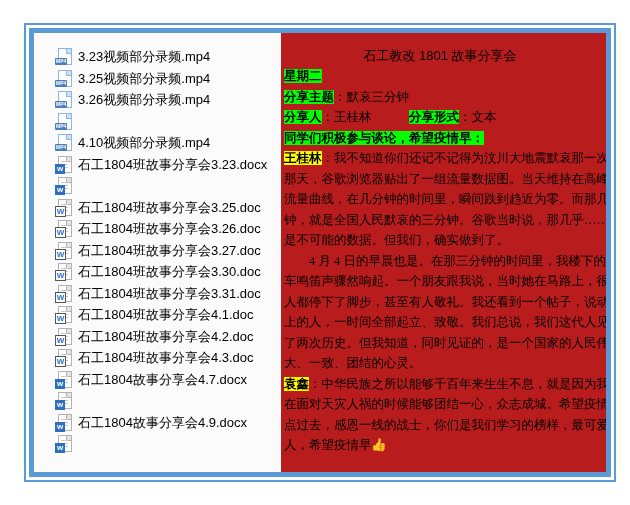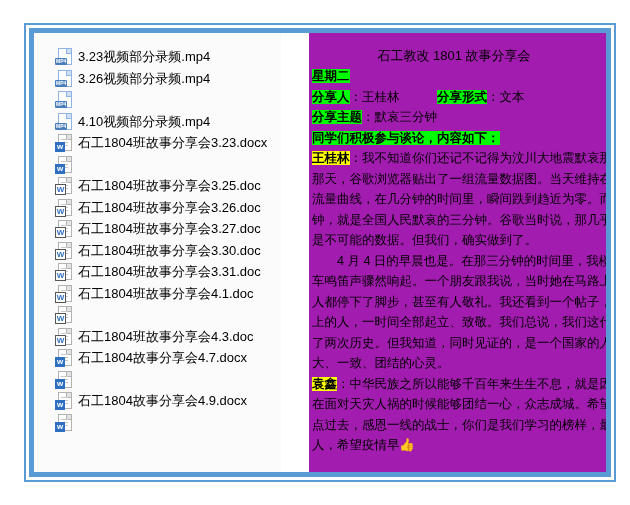--- a/index.html
+++ b/index.html
@@ -50,29 +50,29 @@
   .badge-docx{
     left:-3px;bottom:-1px;width:10px;height:10px;background:#2e6fc0;color:#fff;
     font-size:8px;line-height:10px;
   }
   .badge-doc{
     left:-3px;bottom:-1px;width:9px;height:9px;background:#fff;color:#2e6fc0;
     border:1px solid #555;box-sizing:content-box;font-size:8px;line-height:9px;
   }
   
   .doc-panel{
-    flex:1;background:#a21caf;padding:12px 10px 0 3px;box-sizing:border-box;
-    overflow:hidden;color:#000;margin-left:28px;
+    flex:1;background:#b91c1c;padding:12px 10px 0 3px;box-sizing:border-box;
+    overflow:hidden;color:#000;
   }
   .doc-title{
     text-align:center;font-size:13px;line-height:21px;height:21px;
     white-space:nowrap;
   }
   .doc-line{
-    font-size:12.5px;line-height:20.5px;height:20.5px;white-space:nowrap;
+    font-size:12.5px;line-height:20.5px;height:20.5px;white-space:nowrap;font-family:Liberation Serif, serif;
   }
   .hl-green{background:#00ff00;font-weight:bold;}
   .hl-yellow{background:#ffff00;font-weight:bold;}
   .emoji{color:#f3a93c;}
 </style>
 </head>
 <body>
 
 <div class="frame-outer">
   <div class="frame-inner">
@@ -88,20 +88,29 @@
           </span>
           <span class="file-name">3.23视频部分录频.mp4</span>
         </div>
         <div class="file-row">
           <span class="file-icon">
             <span class="page mp4">
               <span class="fold"></span>
             </span>
             <span class="badge badge-mp4">MP4</span>
           </span>
+          <span class="file-name">3.25视频部分录频.mp4</span>
+        </div>
+        <div class="file-row">
+          <span class="file-icon">
+            <span class="page mp4">
+              <span class="fold"></span>
+            </span>
+            <span class="badge badge-mp4">MP4</span>
+          </span>
           <span class="file-name">3.26视频部分录频.mp4</span>
         </div>
         <div class="file-row">
           <span class="file-icon">
             <span class="page mp4">
               <span class="fold"></span>
             </span>
             <span class="badge badge-mp4">MP4</span>
           </span>
         </div>
@@ -194,20 +203,21 @@
           <span class="file-name">石工1804班故事分享会4.1.doc</span>
         </div>
         <div class="file-row">
           <span class="file-icon">
             <span class="page word">
               <span class="fold"></span>
               <span class="doclines"></span>
             </span>
             <span class="badge badge-doc">W</span>
           </span>
+          <span class="file-name">石工1804班故事分享会4.2.doc</span>
         </div>
         <div class="file-row">
           <span class="file-icon">
             <span class="page word">
               <span class="fold"></span>
               <span class="doclines"></span>
             </span>
             <span class="badge badge-doc">W</span>
           </span>
           <span class="file-name">石工1804班故事分享会4.3.doc</span>
@@ -250,23 +260,23 @@
             <span class="badge badge-docx">w</span>
           </span>
         </div>
       </div>
 
     <div class="doc-panel">
       <div class="doc-title">石工教改 1801 故事分享会</div>
       <div>
 
       <div class="doc-line"><span class="hl-green">星期二</span></div>
+          <div class="doc-line"><span class="hl-green">分享主题</span><span>：默哀三分钟</span></div>
           <div class="doc-line"><span class="hl-green">分享人</span><span>：王桂林</span><span>　　　</span><span class="hl-green">分享形式</span><span>：文本</span></div>
-          <div class="doc-line"><span class="hl-green">分享主题</span><span>：默哀三分钟</span></div>
-          <div class="doc-line"><span class="hl-green">同学们积极参与谈论，内容如下：</span></div>
+          <div class="doc-line"><span class="hl-green">同学们积极参与谈论，希望疫情早：</span></div>
           <div class="doc-line"><span class="hl-yellow">王桂林</span><span>：我不知道你们还记不记得为汶川大地震默哀那一次。</span></div>
           <div class="doc-line"><span>那天，谷歌浏览器贴出了一组流量数据图。当天维持在高峰的</span></div>
           <div class="doc-line"><span>流量曲线，在几分钟的时间里，瞬间跌到趋近为零。而那几分</span></div>
           <div class="doc-line"><span>钟，就是全国人民默哀的三分钟。谷歌当时说，那几乎……就</span></div>
           <div class="doc-line"><span>是不可能的数据。但我们，确实做到了。</span></div>
           <div class="doc-line"><span>　　4 月 4 日的早晨也是。在那三分钟的时间里，我楼下的汽</span></div>
           <div class="doc-line"><span>车鸣笛声骤然响起。一个朋友跟我说，当时她在马路上，很多</span></div>
           <div class="doc-line"><span>人都停下了脚步，甚至有人敬礼。我还看到一个帖子，说动车</span></div>
           <div class="doc-line"><span>上的人，一时间全部起立、致敬。我们总说，我们这代人见证</span></div>
           <div class="doc-line"><span>了两次历史。但我知道，同时见证的，是一个国家的人民伟</span></div>

